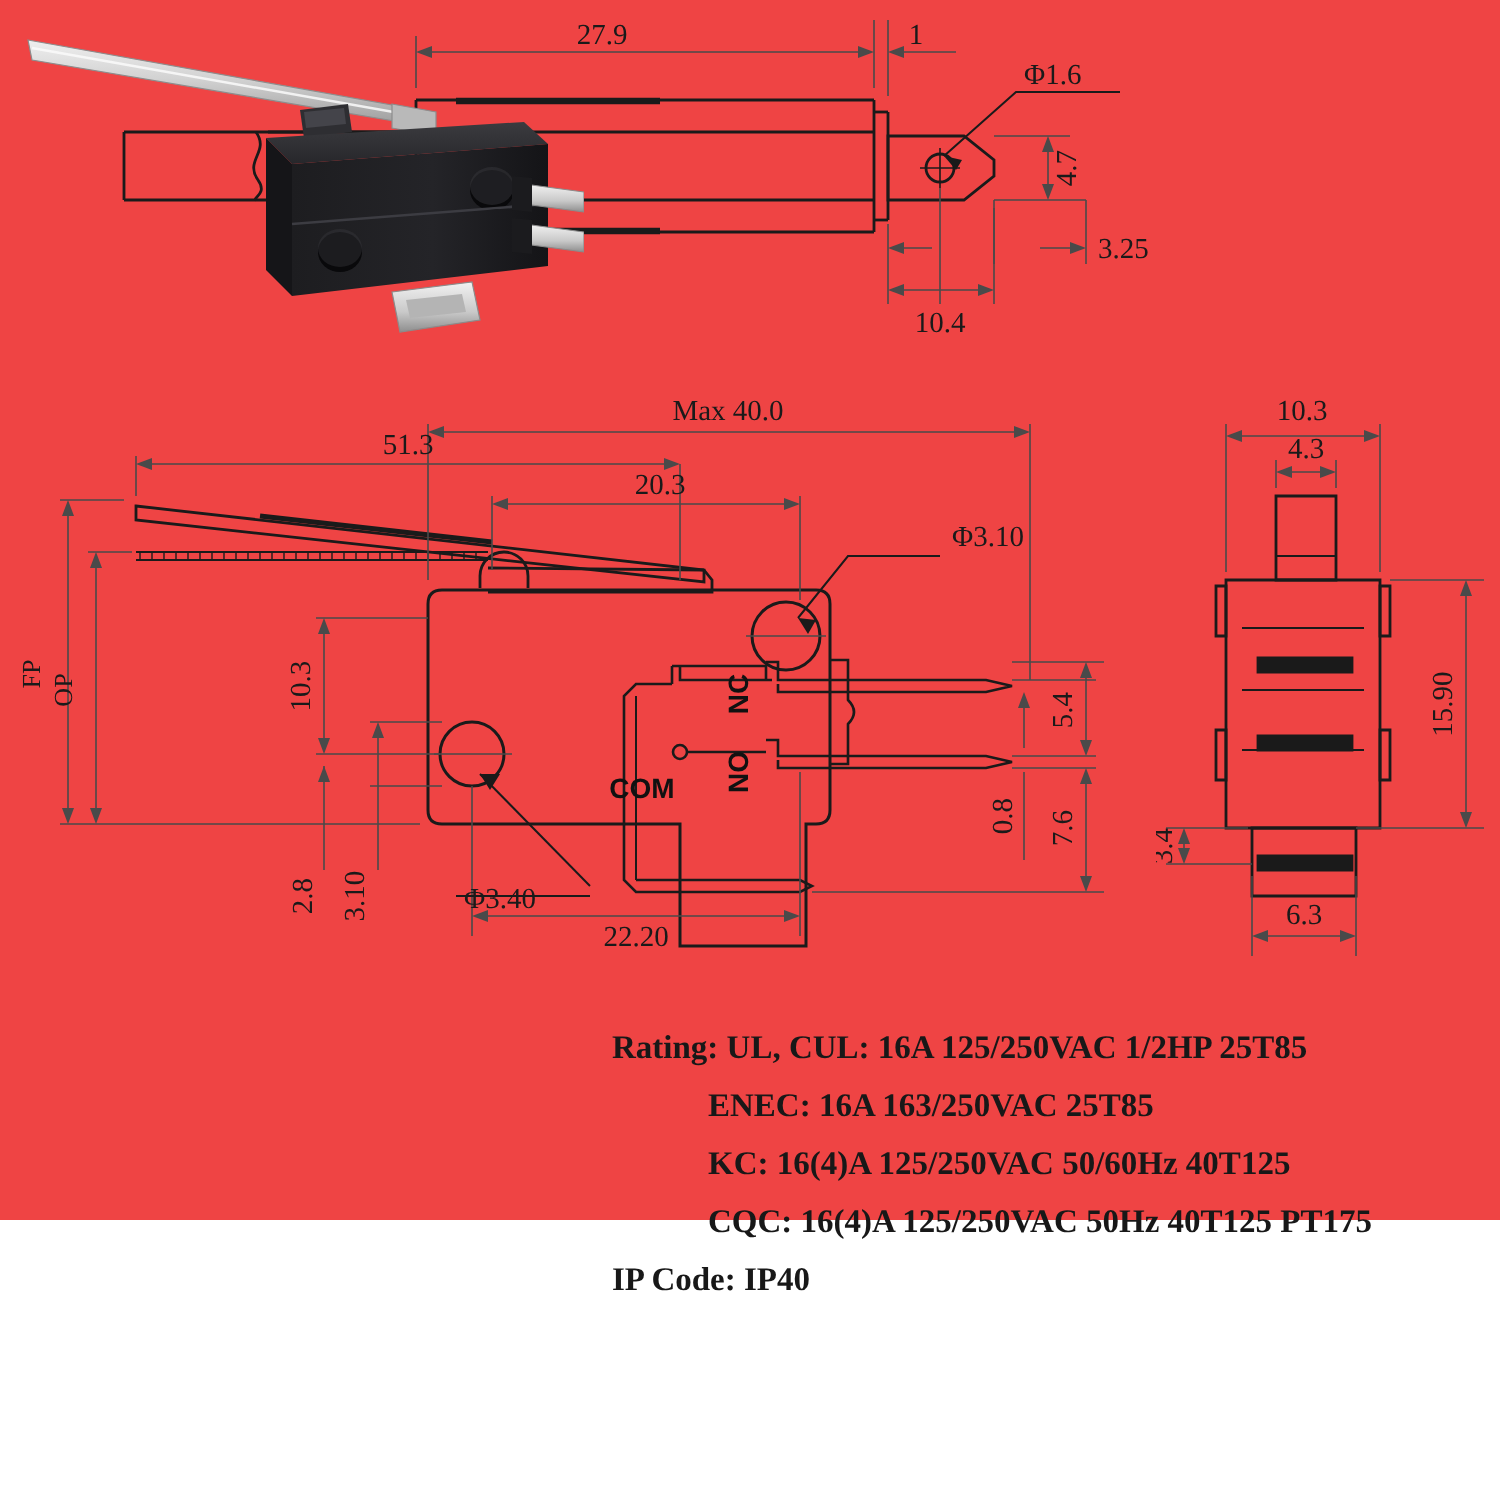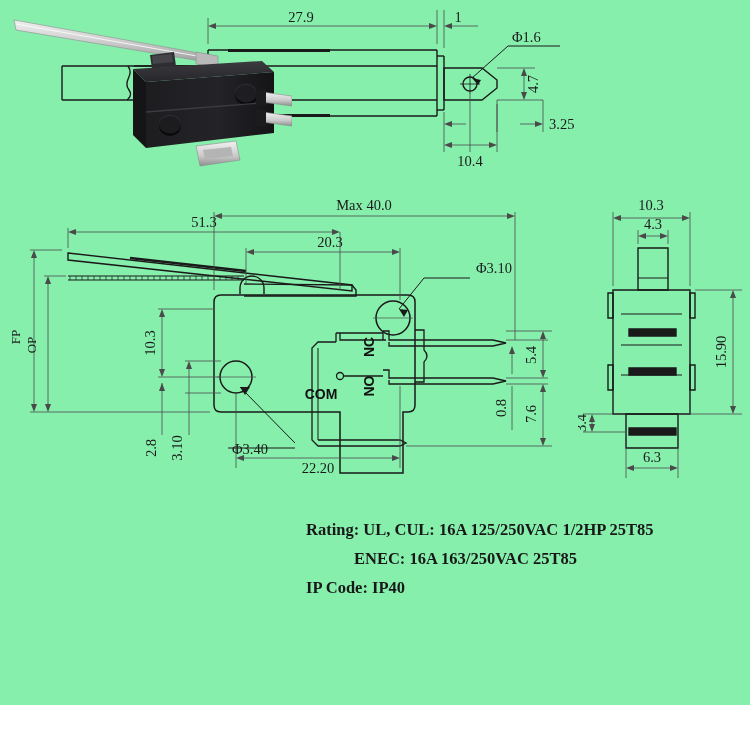--- a/index.html
+++ b/index.html
@@ -1,23 +1,23 @@
 <!DOCTYPE html>
 <html><head>
 <meta charset="utf-8">
 <style>
   html,body{margin:0;padding:0;background:#ffffff;}
   body{width:750px;height:750px;overflow:hidden;
        font-family:"Liberation Serif", serif;color:#1a1a1a;}
-  #page{position:relative;width:750px;height:705px;background:#86efac;}
+  #page{position:relative;width:750px;height:610px;background:#ef4444;}
   #page svg{position:absolute;left:0;top:0;}
   .spec{position:absolute;left:306px;top:516px;width:444px;}
   .spec-line{font-family:"Liberation Serif", serif;font-size:16.5px;
              font-weight:700;color:#181818;line-height:1;white-space:nowrap;}
-  .spec-row{height:29px;display:flex;align-items:center;}
+  .spec-row{height:29px;display:flex;}
   .spec-row.ind{padding-left:48px;}
   .photo{position:absolute;left:8px;top:515px;width:292px;height:175px;}
 </style>
 </head>
 <body>
 
 <div id="page">
 
   <svg width="750" height="180" viewBox="0 0 750 180">
     <g fill="none" stroke="#1a1a1a" stroke-width="1.4">
@@ -372,18 +372,24 @@
     </g>
   </svg>
 
   <div class="spec">
     <div class="spec-row">
         <div class="spec-line">Rating:  UL, CUL: 16A 125/250VAC 1/2HP 25T85</div>
       </div>
     <div class="spec-row ind">
         <div class="spec-line">ENEC:  16A 163/250VAC 25T85</div>
       </div>
+    <div class="spec-row ind">
+        <div class="spec-line">KC: 16(4)A 125/250VAC 50/60Hz 40T125</div>
+      </div>
+    <div class="spec-row ind">
+        <div class="spec-line">CQC: 16(4)A 125/250VAC 50Hz 40T125 PT175</div>
+      </div>
     <div class="spec-row">
         <div class="spec-line">IP Code: IP40</div>
       </div>
   </div>
 
 </div>
 
 </body></html>

